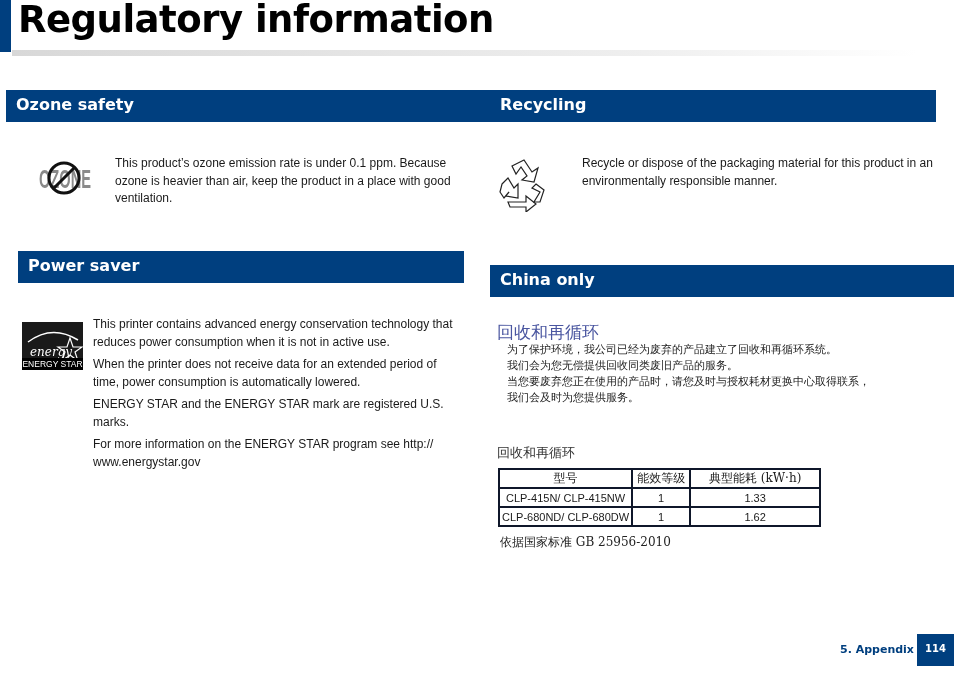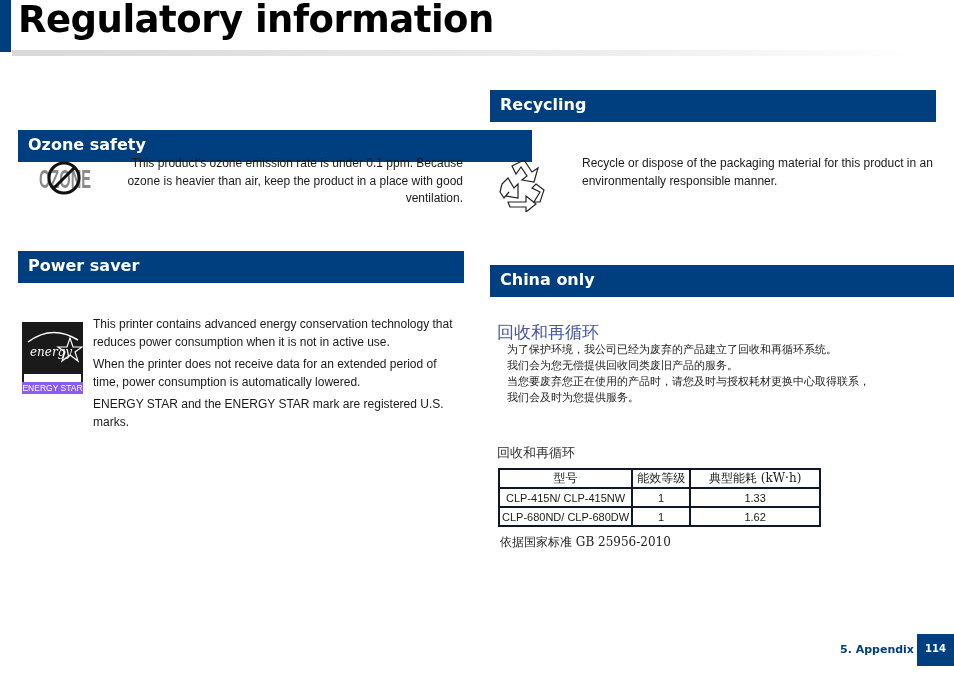--- a/index.html
+++ b/index.html
@@ -23,46 +23,47 @@
   .page-num { position:absolute; left:917px; top:634px; width:37px; height:32px; background:#003f7f; color:#fff; font-size:10px; font-weight:bold; text-align:center; line-height:30px; }
   .icon { position:absolute; }
 </style>
 </head>
 <body>
 
 <div class="title-bar"></div>
 <h1 class="page-title">Regulatory information</h1>
 <div class="title-rule"></div>
 
-<div class="sec-head" style="left:18px; top:90px; width:514px;margin-top:40px;">Ozone safety</div>
+<div class="sec-head" style="left:6px; top:90px; width:514px;">Ozone safety</div>
 <div class="icon" style="left:37px; top:158px; width:56px; height:40px;">
   <svg width="56" height="40" viewBox="0 0 56 40">
     <text x="28" y="30" text-anchor="middle" font-family="Liberation Sans, sans-serif" font-weight="bold" font-size="25" fill="#8a8a8a" textLength="52" lengthAdjust="spacingAndGlyphs">OZONE</text>
     <circle cx="27" cy="20" r="15" fill="none" stroke="#111" stroke-width="3"></circle>
     <line x1="16" y1="31" x2="38" y2="9" stroke="#111" stroke-width="3"></line>
   </svg>
 </div>
-<div class="body-text" style="left:115px; top:155px; width:348px;text-align:right;">
+<div class="body-text" style="left:115px; top:155px; width:348px;">
   <p class="para">This product’s ozone emission rate is under 0.1 ppm. Because ozone is heavier than air, keep the product in a place with good ventilation.</p>
 </div>
 
 <div class="sec-head" style="left:18px; top:251px; width:446px;">Power saver</div>
-<div class="icon" style="left:22px; top:322px; width:61px; height:72px; background:#1a1a1a;">
+<div class="icon" style="left:22px; top:322px; width:61px; height:48px; background:#1a1a1a;">
   <svg width="61" height="48" viewBox="0 0 61 48">
     <path d="M6 20 Q30 2 56 18" stroke="#fff" stroke-width="1.5" fill="none"></path>
     <text x="8" y="34" font-family="DejaVu Serif, serif" font-style="italic" font-size="12" fill="#fff">energy</text>
     <polygon points="48,16 51,25 60,25 53,30 56,39 48,33 40,39 43,30 36,25 45,25" fill="none" stroke="#fff" stroke-width="1.2"></polygon>
   </svg>
   <div style="background:#fff; margin:0 2px; height:11px;"></div>
-  <div style="position:absolute; left:0; bottom:0; width:61px; height:12px; background:#8b5cf6; color:#fff; font-family:'Liberation Sans',sans-serif; font-size:8.5px; text-align:center; line-height:12px;">ENERGY STAR</div>
+  <div style="position:absolute; left:0; bottom:0; width:61px; height:12px; background:#000000; color:#fff; font-family:'Liberation Sans',sans-serif; font-size:8.5px; text-align:center; line-height:12px;">ENERGY STAR</div>
 </div>
 <div class="body-text" style="left:93px; top:316px; width:372px;">
   <p class="para">This printer contains advanced energy conservation technology that reduces power consumption when it is not in active use.</p>
   <p class="para">When the printer does not receive data for an extended period of time, power consumption is automatically lowered.</p>
   <p class="para">ENERGY STAR and the ENERGY STAR mark are registered U.S. marks.</p>
+  <p class="para">For more information on the ENERGY STAR program see http:// www.energystar.gov</p>
 </div>
 
 <div class="sec-head" style="left:490px; top:90px; width:446px;">Recycling</div>
 <div class="icon" style="left:496px; top:158px; width:52px; height:54px;">
   <svg width="52" height="54" viewBox="0 0 52 54">
     <g fill="none" stroke="#222" stroke-width="1.2">
       <path d="M16 8 L28 2 L36 14 L42 10 L38 24 L26 22 L31 18 L25 9 L20 16 Z"></path>
       <path d="M6 26 L12 20 L18 30 L22 26 L22 40 L10 38 L13 34 L8 40 L4 34 Z"></path>
       <path d="M12 44 L30 44 L30 38 L40 46 L30 54 L30 49 L14 49 Z"></path>
       <path d="M40 26 L48 32 L44 44 L38 44 L44 34 L36 30 Z"></path>

